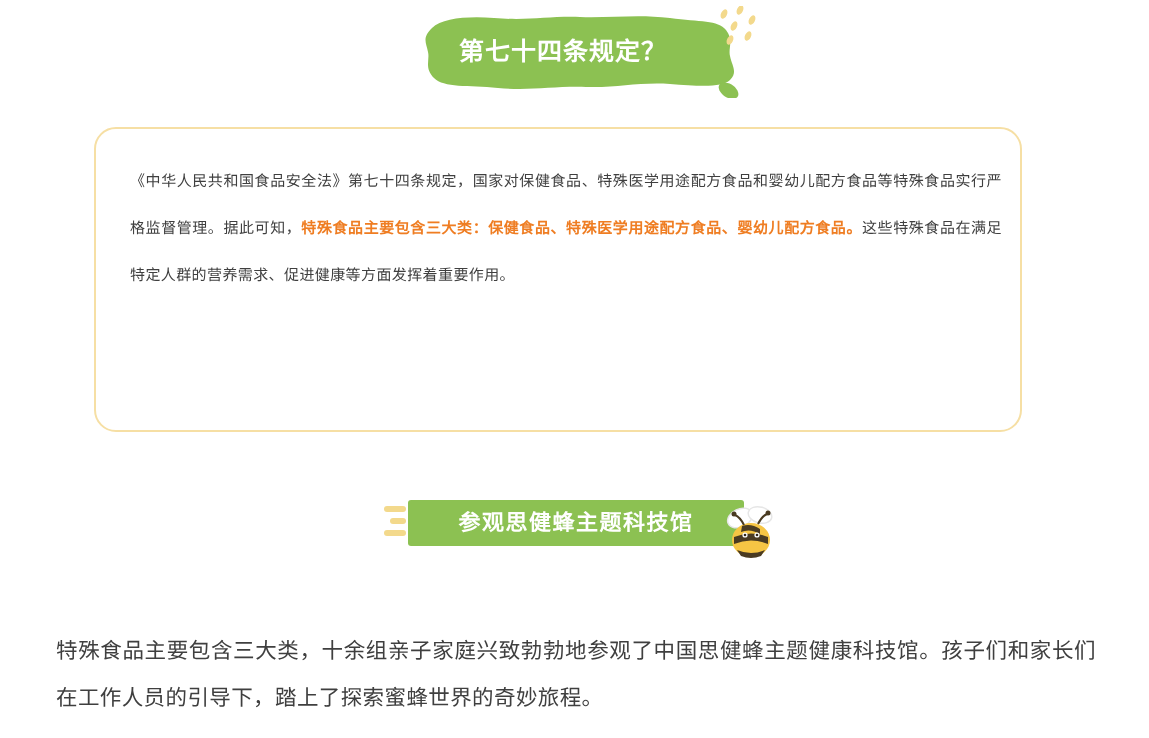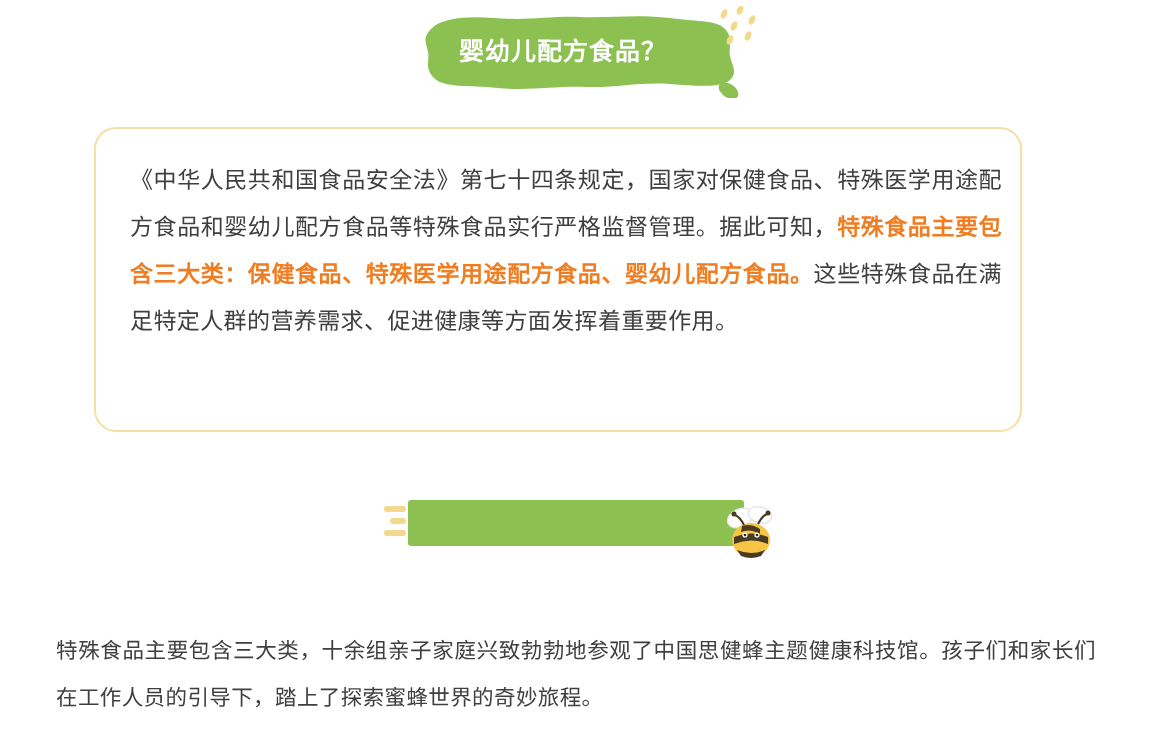--- a/index.html
+++ b/index.html
@@ -52,21 +52,21 @@
     top: 127px;
     width: 928px;
     height: 305px;
     box-sizing: border-box;
     border: 2px solid #f6dfa4;
     border-radius: 22px;
     background: #ffffff;
   }
   .card-body {
     padding: 28px 18px 0 34px;
-    font-size: 23px;
+    font-size: 15px;
     line-height: 47px;
     color: #3f3f3f;
     text-align: justify;
     letter-spacing: 0.4px;
   }
   .card-body .hl {
     color: #ef7d22;
     font-weight: bold;
   }
 
@@ -151,36 +151,37 @@
   </div>
 
   <svg style="position:absolute;left:700px;top:6px;" width="66" height="52" viewBox="0 0 66 52" aria-hidden="true">
     <ellipse cx="24" cy="8" rx="3" ry="5" fill="#f3d98c" transform="rotate(25 24 8)"></ellipse>
     <ellipse cx="40" cy="4" rx="3" ry="5" fill="#f3d98c" transform="rotate(25 40 4)"></ellipse>
     <ellipse cx="52" cy="14" rx="3" ry="5" fill="#f3d98c" transform="rotate(25 52 14)"></ellipse>
     <ellipse cx="34" cy="20" rx="3" ry="5" fill="#f3d98c" transform="rotate(25 34 20)"></ellipse>
     <ellipse cx="48" cy="30" rx="3" ry="5" fill="#f3d98c" transform="rotate(25 48 30)"></ellipse>
     <ellipse cx="30" cy="34" rx="3" ry="5" fill="#f3d98c" transform="rotate(25 30 34)"></ellipse>
   </svg>
-  <div class="heading-blob-text">婴幼儿配方食品？</div>
+  <div class="heading-blob-text">第七十四条规定？</div>
 </div>
 
 <div class="card">
   <div class="card-body">
     <span>《中华人民共和国食品安全法》第七十四条规定，国家对保健食品、特殊医学用途配方食品和婴幼儿配方食品等特殊食品实行严格监督管理。据此可知，</span><span class="hl">特殊食品主要包含三大类：保健食品、特殊医学用途配方食品、婴幼儿配方食品。</span><span>这些特殊食品在满足特定人群的营养需求、促进健康等方面发挥着重要作用。</span>
   </div>
 </div>
 
 <div class="banner-wrap">
   <div class="banner-ticks">
     <i></i>
       <i></i>
       <i></i>
   </div>
   <div class="banner-bar"></div>
+  <div class="banner-text">参观思健蜂主题科技馆</div>
   <div class="bee">
     <svg width="68" height="64" viewBox="0 0 68 64" xmlns="http://www.w3.org/2000/svg" aria-hidden="true">
 
       <ellipse cx="22" cy="16" rx="13" ry="9" fill="#ffffff" stroke="#e6e6e6" stroke-width="1.5" transform="rotate(-25 22 16)"></ellipse>
       <ellipse cx="42" cy="13" rx="12" ry="8" fill="#ffffff" stroke="#e6e6e6" stroke-width="1.5" transform="rotate(15 42 13)"></ellipse>
 
       <ellipse cx="33" cy="38" rx="19" ry="17" fill="#f6c544"></ellipse>
       <path d="M24 24 q9 -3 18 3 l0 5 q-10 -6 -19 -2 Z" fill="#4a3b22"></path>
       <path d="M16 35 q17 -7 34 0 l0 7 q-17 -7 -34 0 Z" fill="#4a3b22"></path>
       <path d="M19 48 q14 6 28 0 l-4 6 q-10 4 -20 0 Z" fill="#4a3b22"></path>

